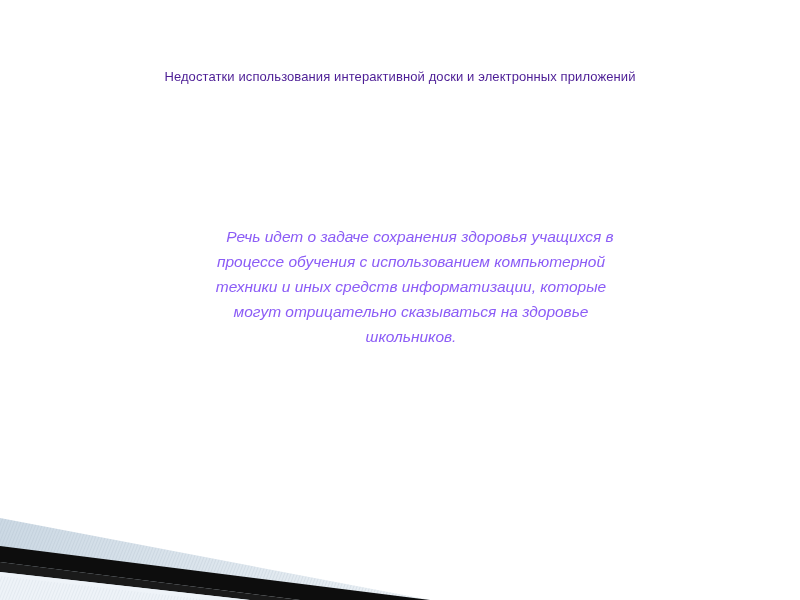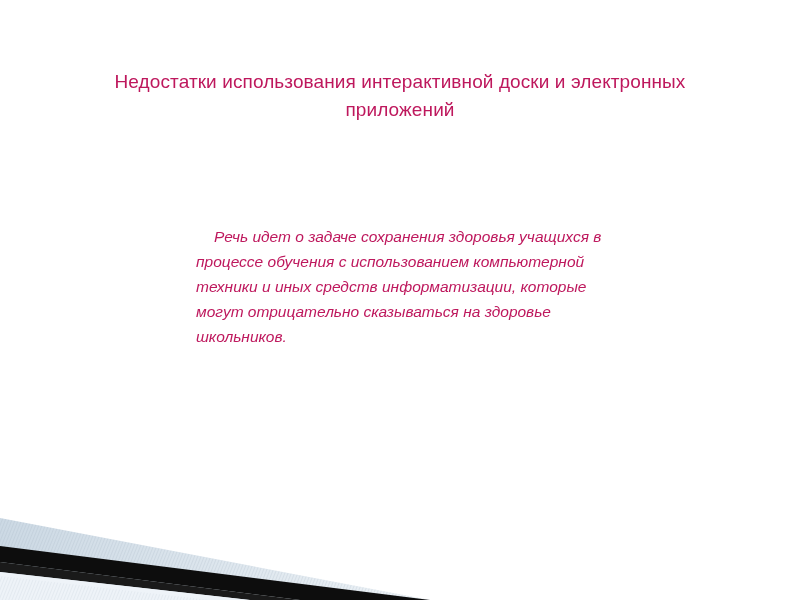--- a/index.html
+++ b/index.html
@@ -16,42 +16,42 @@
     font-family: "Liberation Sans", sans-serif;
   }
 
   
   .slide-title {
     position: absolute;
     left: 100px;
     top: 68px;
     width: 600px;
     text-align: center;
-    font-size: 19px;
+    font-size: 13px;
     line-height: 1.45;
-    color: #be185d;
+    color: #4c1d95;
     font-weight: 400;
     letter-spacing: 0.1px;
   }
 
   
   .body-block {
     position: absolute;
     left: 196px;
     top: 208px;
     width: 430px;
   }
   .body-text {
     font-family: "Liberation Sans", sans-serif;
     font-style: italic;
     font-size: 15.5px;
     line-height: 1.62;
-    color: #be185d;
+    color: #8b5cf6;
     text-indent: 18px;
-    text-align: left;
+    text-align: center;
   }
 
   
   .corner-art {
     position: absolute;
     left: 0;
     bottom: 0;
     width: 430px;
     height: 100px;
     pointer-events: none;

